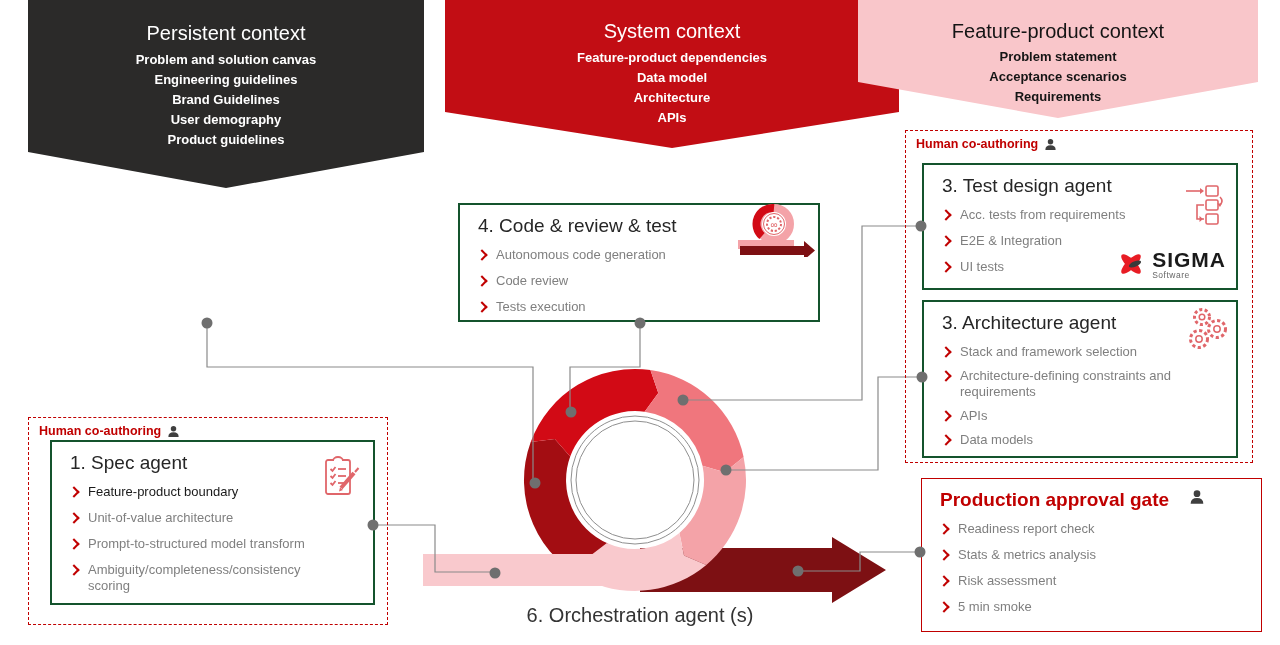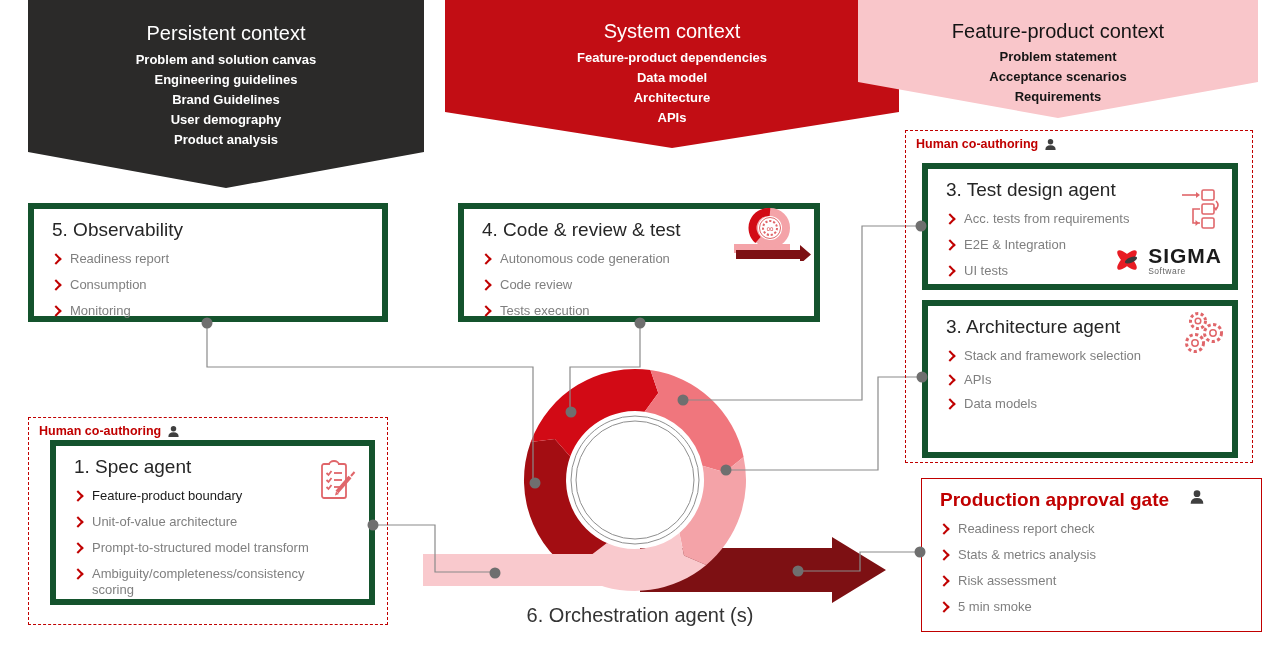--- a/index.html
+++ b/index.html
@@ -14,21 +14,21 @@
       clip-path:polygon(0 0,100% 0,100% 80.9%,50% 100%,0 80.9%);}
   .b1 .banner-title{margin-top:22px;}
   .b2{left:445px;width:454px;height:148px;background:var(--banner-red,#c20d14);color:#fff;
       clip-path:polygon(0 0,100% 0,100% 75.7%,50% 100%,0 75.7%);}
   .b2 .banner-title{margin-top:20px;}
   .b3{left:858px;width:400px;height:118px;background:var(--banner-pink,#f9c6ca);color:#151515;
       clip-path:polygon(0 0,100% 0,100% 69.5%,50% 100%,0 69.5%);}
   .b3 .banner-title{margin-top:20px;margin-bottom:4px;}
 
   
-  .box{position:absolute;background:#fff;border:6px solid #14532d;box-sizing:border-box;
+  .box{position:absolute;background:#fff;border:2px solid #14532d;box-sizing:border-box;
        padding:10px 14px 0 18px;}
   .box-title{font-size:19px;color:#262626;margin-bottom:10px;white-space:nowrap;}
   .item{display:flex;align-items:flex-start;font-size:13px;color:var(--itemgray,#7f7f7f);
         line-height:16px;margin-bottom:10px;}
   .item .itxt{max-width:256px;}
   .item .itxt.dark{color:#1a1a1a;}
   .chev{flex:none;width:6px;height:6px;border-top:2px solid var(--accent,#c00000);
         border-right:2px solid var(--accent,#c00000);transform:rotate(45deg);
         margin:4px 10px 0 0;}
   .arch .item{margin-bottom:8px;}
@@ -96,53 +96,38 @@
   </svg>
 
   <div class="htmlayer">
 
     <div class="banner b1">
       <div class="banner-title">Persistent context</div>
       <div class="banner-item">Problem and solution canvas</div>
       <div class="banner-item">Engineering guidelines</div>
       <div class="banner-item">Brand Guidelines</div>
       <div class="banner-item">User demography</div>
-      <div class="banner-item">Product analysis</div>
+      <div class="banner-item">Product guidelines</div>
     </div>
 
     <div class="banner b2">
       <div class="banner-title">System context</div>
       <div class="banner-item">Feature-product dependencies</div>
       <div class="banner-item">Data model</div>
       <div class="banner-item">Architecture</div>
       <div class="banner-item">APIs</div>
     </div>
 
     <div class="banner b3">
       <div class="banner-title">Feature-product context</div>
       <div class="banner-item">Problem statement</div>
       <div class="banner-item">Acceptance scenarios</div>
       <div class="banner-item">Requirements</div>
     </div>
 
-    <div class="box" style="left:28px;top:203px;width:360px;height:119px;">
-      <div class="box-title">5. Observability</div>
-      <div class="item">
-          <span class="chev"></span>
-          <span class="itxt">Readiness report</span>
-        </div>
-      <div class="item">
-          <span class="chev"></span>
-          <span class="itxt">Consumption</span>
-        </div>
-      <div class="item">
-          <span class="chev"></span>
-          <span class="itxt">Monitoring</span>
-        </div>
-    </div>
 
     <div class="box" style="left:458px;top:203px;width:362px;height:119px;">
       <div class="box-title">4. Code &amp; review &amp; test</div>
       <div class="item">
           <span class="chev"></span>
           <span class="itxt">Autonomous code generation</span>
         </div>
       <div class="item">
           <span class="chev"></span>
           <span class="itxt">Code review</span>
@@ -213,20 +198,24 @@
           <span class="sigma-sub">Software</span>
         </div>
       </div>
     </div>
 
     <div class="box arch" style="left:922px;top:300px;width:316px;height:158px;">
       <div class="box-title">3. Architecture agent</div>
       <div class="item">
           <span class="chev"></span>
           <span class="itxt">Stack and framework selection</span>
+        </div>
+      <div class="item">
+          <span class="chev"></span>
+          <span class="itxt">Architecture-defining constraints and requirements</span>
         </div>
       <div class="item">
           <span class="chev"></span>
           <span class="itxt">APIs</span>
         </div>
       <div class="item">
           <span class="chev"></span>
           <span class="itxt">Data models</span>
         </div>
 

